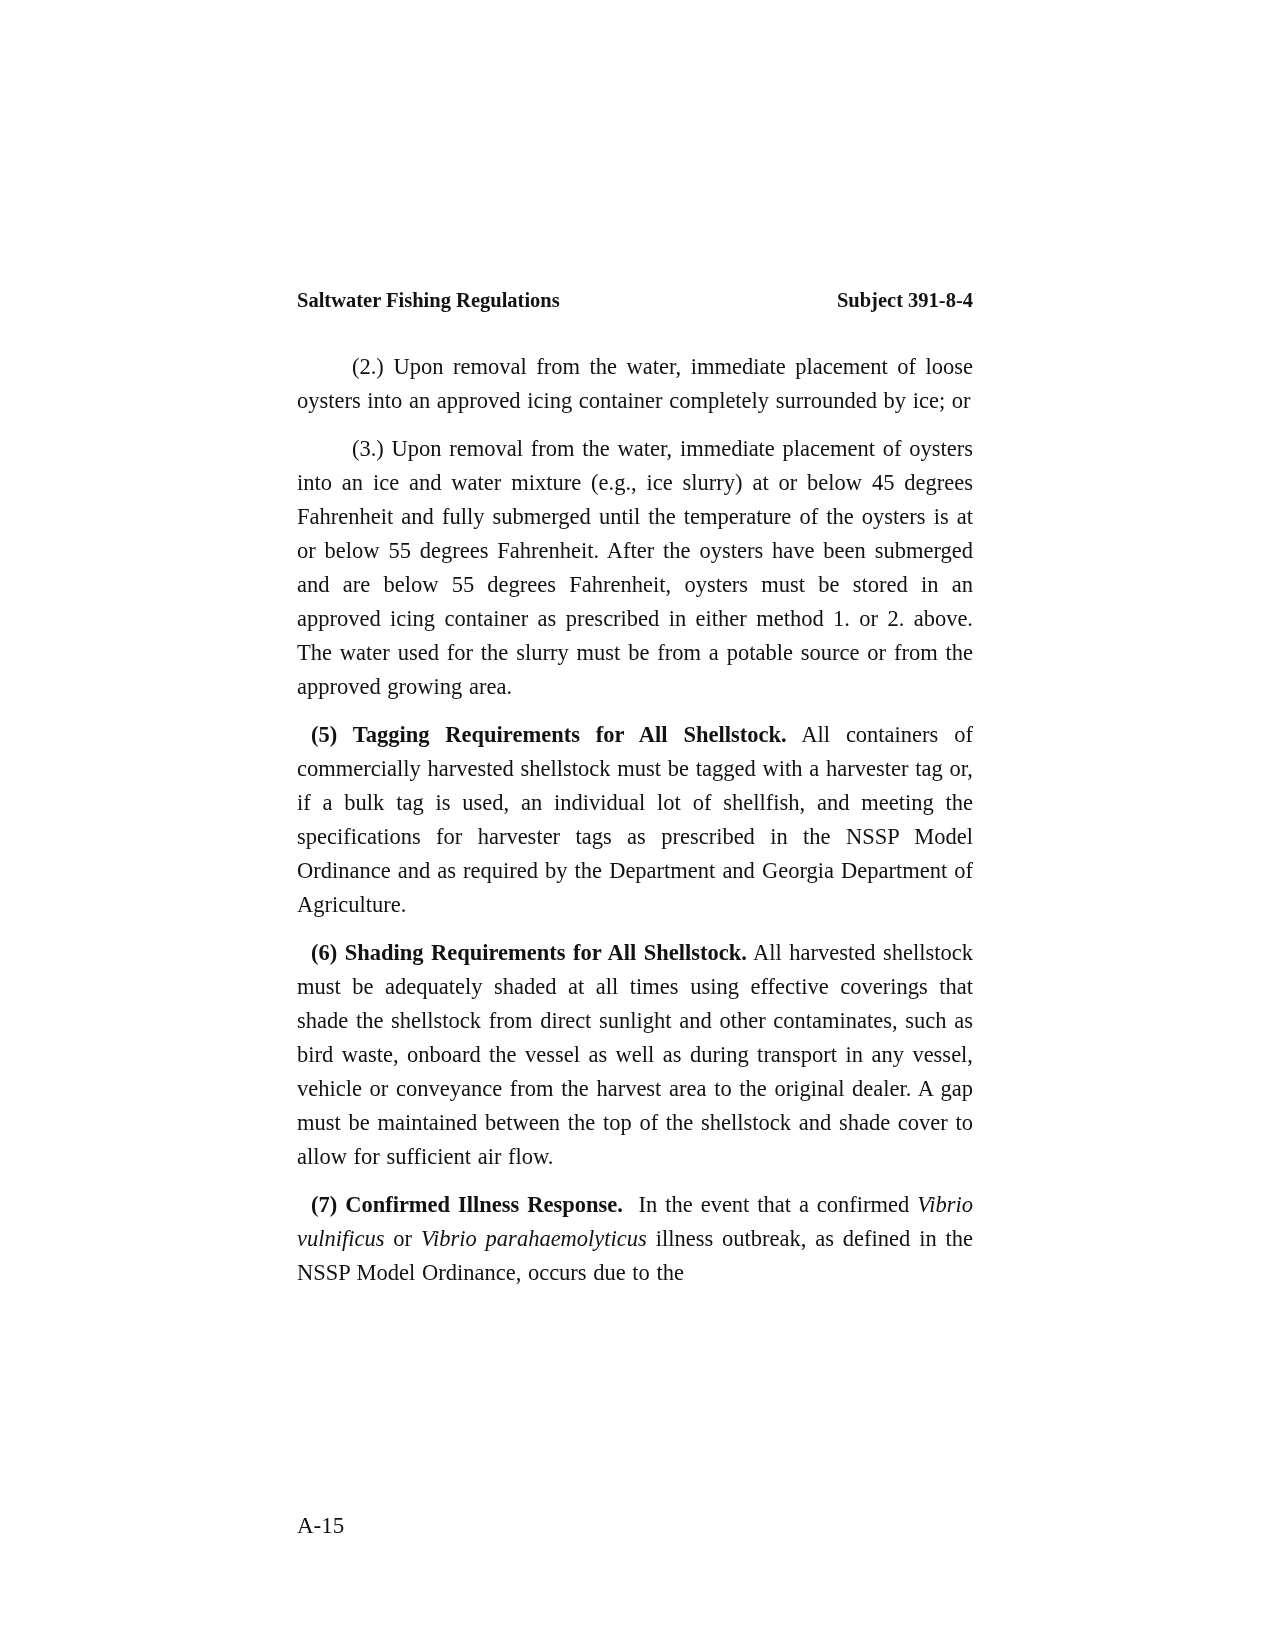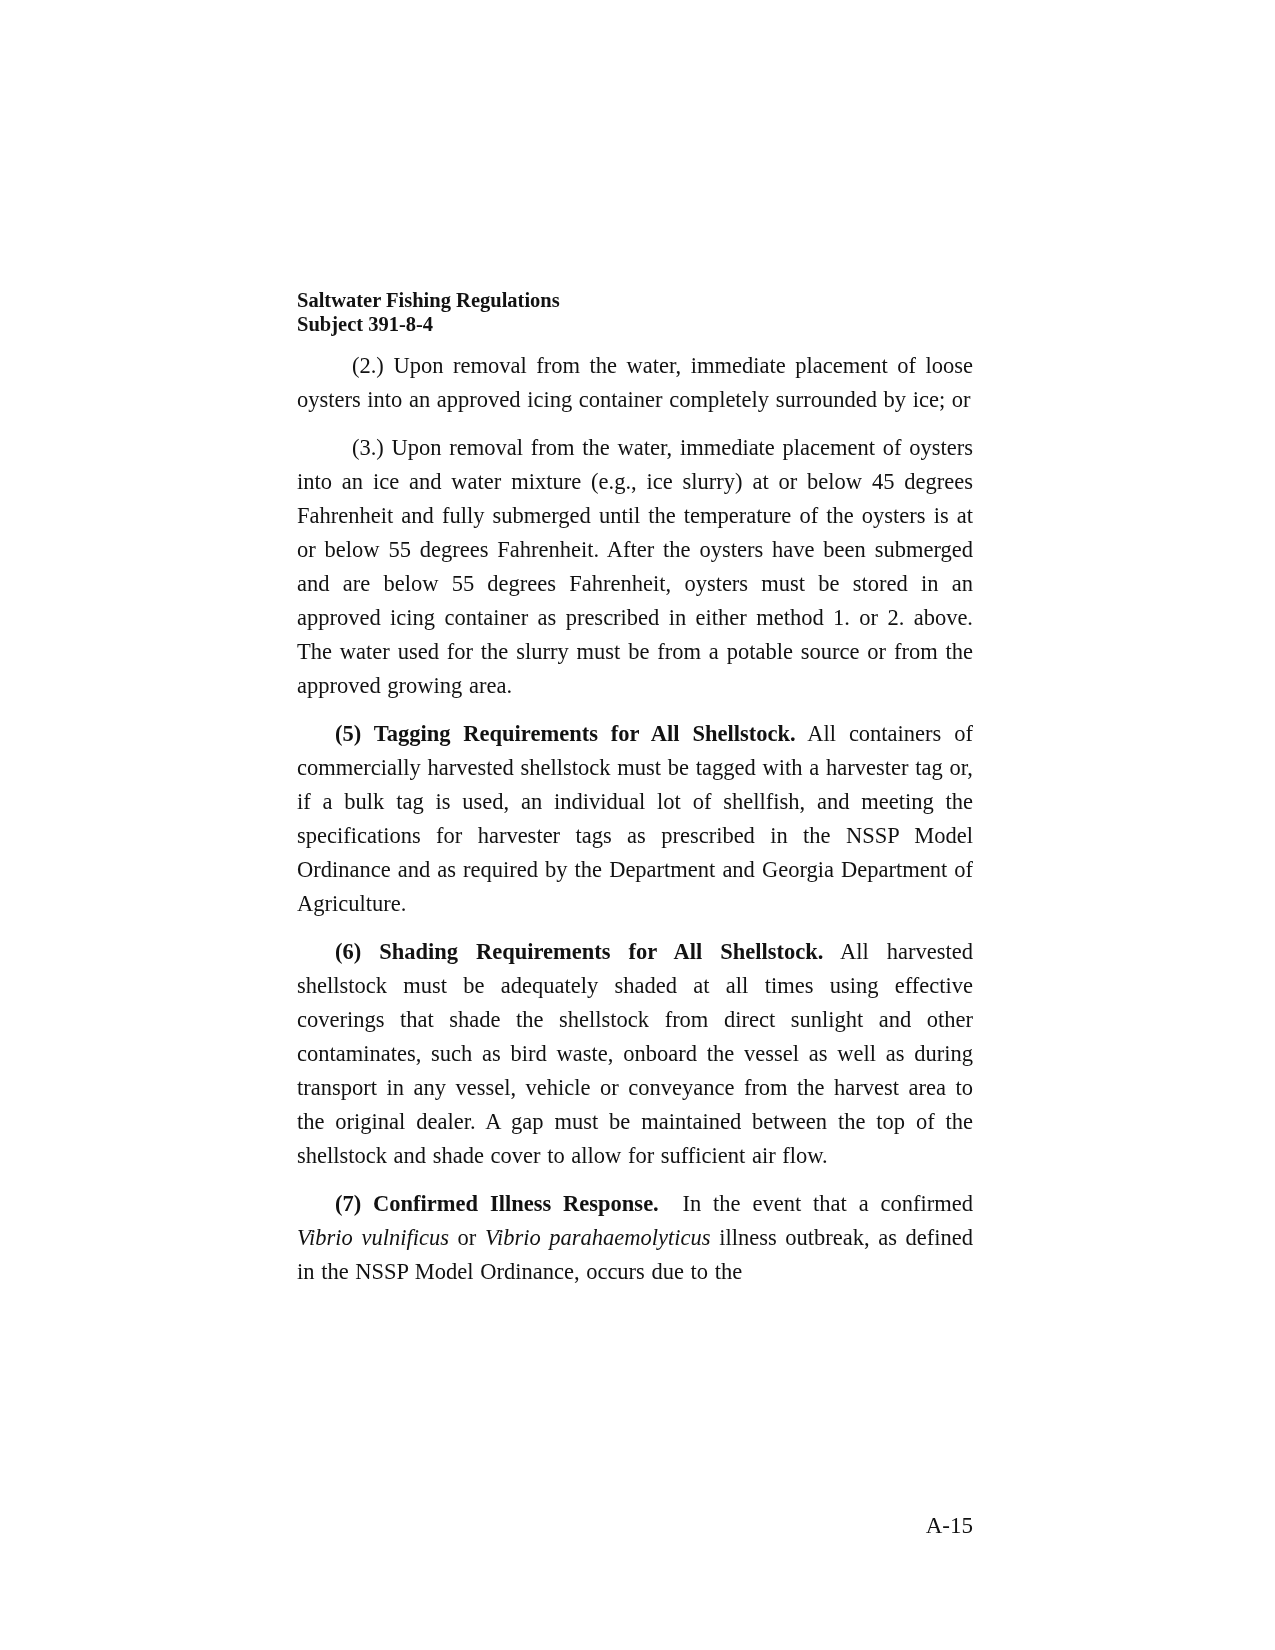--- a/index.html
+++ b/index.html
@@ -22,41 +22,40 @@
     top: 288px;
     width: 676px;
   }
   .header-row {
     display: flex;
     justify-content: space-between;
     align-items: baseline;
     font-weight: bold;
     font-size: 20.5px;
     line-height: 24px;
-    margin-bottom: 13px;
-    flex-direction: column;
+    margin-bottom: 38px;
   }
   .body-paragraphs .para {
     font-size: 22.5px;
     line-height: 34px;
     text-align: justify;
     margin: 0 0 14px 0;
     word-spacing: 1px;
   }
   .para.indent-deep { text-indent: 55px; }
   .para.indent-shallow { text-indent: 14px; }
-  .seg-bold { font-weight: bold; margin-left: 24px; }
+  .seg-bold { font-weight: bold; }
   .seg-italic { font-style: italic; }
   .seg-normal { font-weight: normal; font-style: normal; margin-top: 11px; }
   .footer {
     position: absolute;
     left: 297px;
     top: 1511px;
     width: 676px;
-    text-align: right;
+    text-align: left;
     font-size: 23px;
     line-height: 30px;
   }
 </style>
 </head>
 <body>
 
 <div class="page" style="background: rgb(255, 255, 255); color: rgb(18, 18, 18);">
   <div class="content">
     <div class="header-row">

